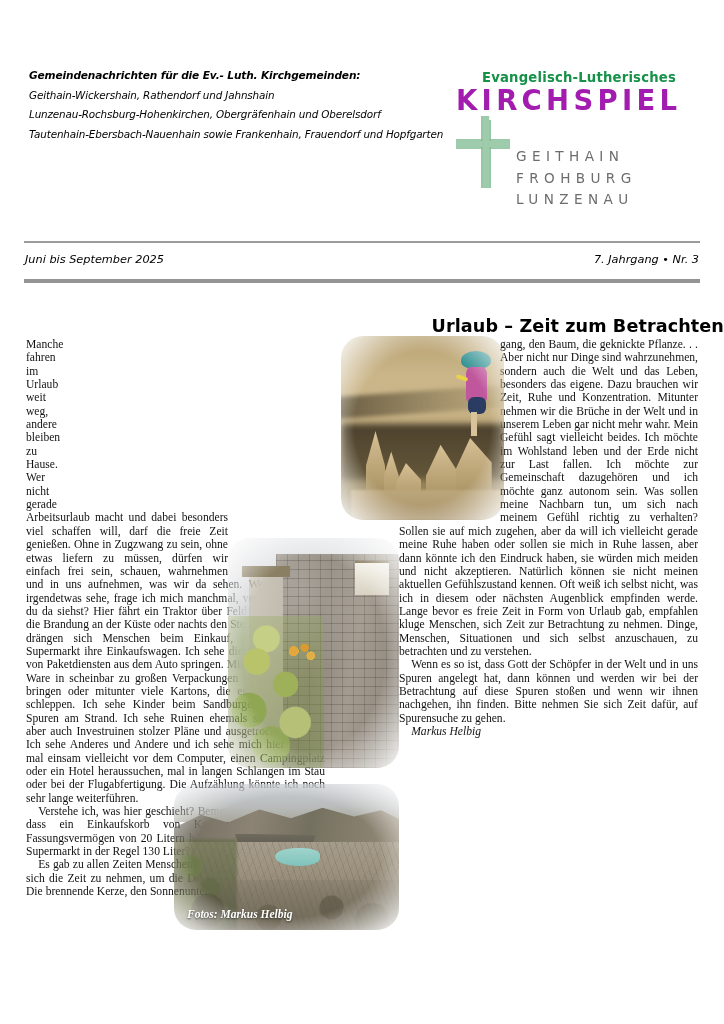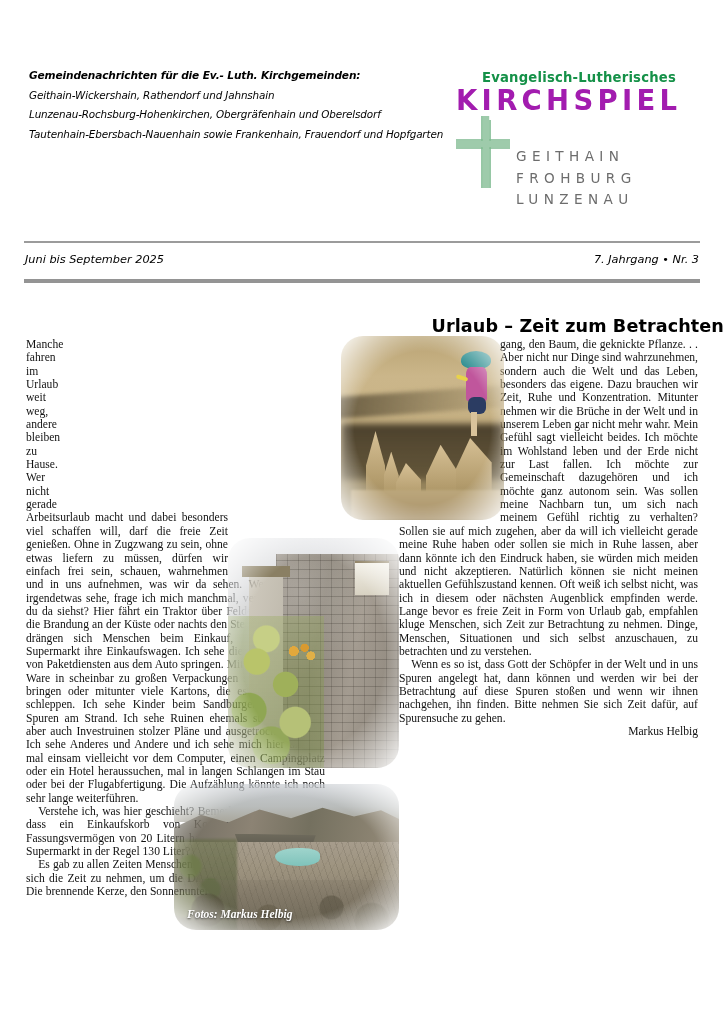--- a/index.html
+++ b/index.html
@@ -181,22 +181,23 @@
     height: 170px;
   }
   .shape-sand-right {
     float: left;
     width: 101px;
     height: 186px;
   }
 
   .signature {
     margin-top: 14px;
-    text-align: right;
+    text-align: left;
     text-indent: 0;
+    font-style: italic;
   }
 
   
   .photo {
     position: absolute;
     overflow: hidden;
     border-radius: 22px;
   }
   .photo-inner {
     position: absolute;

